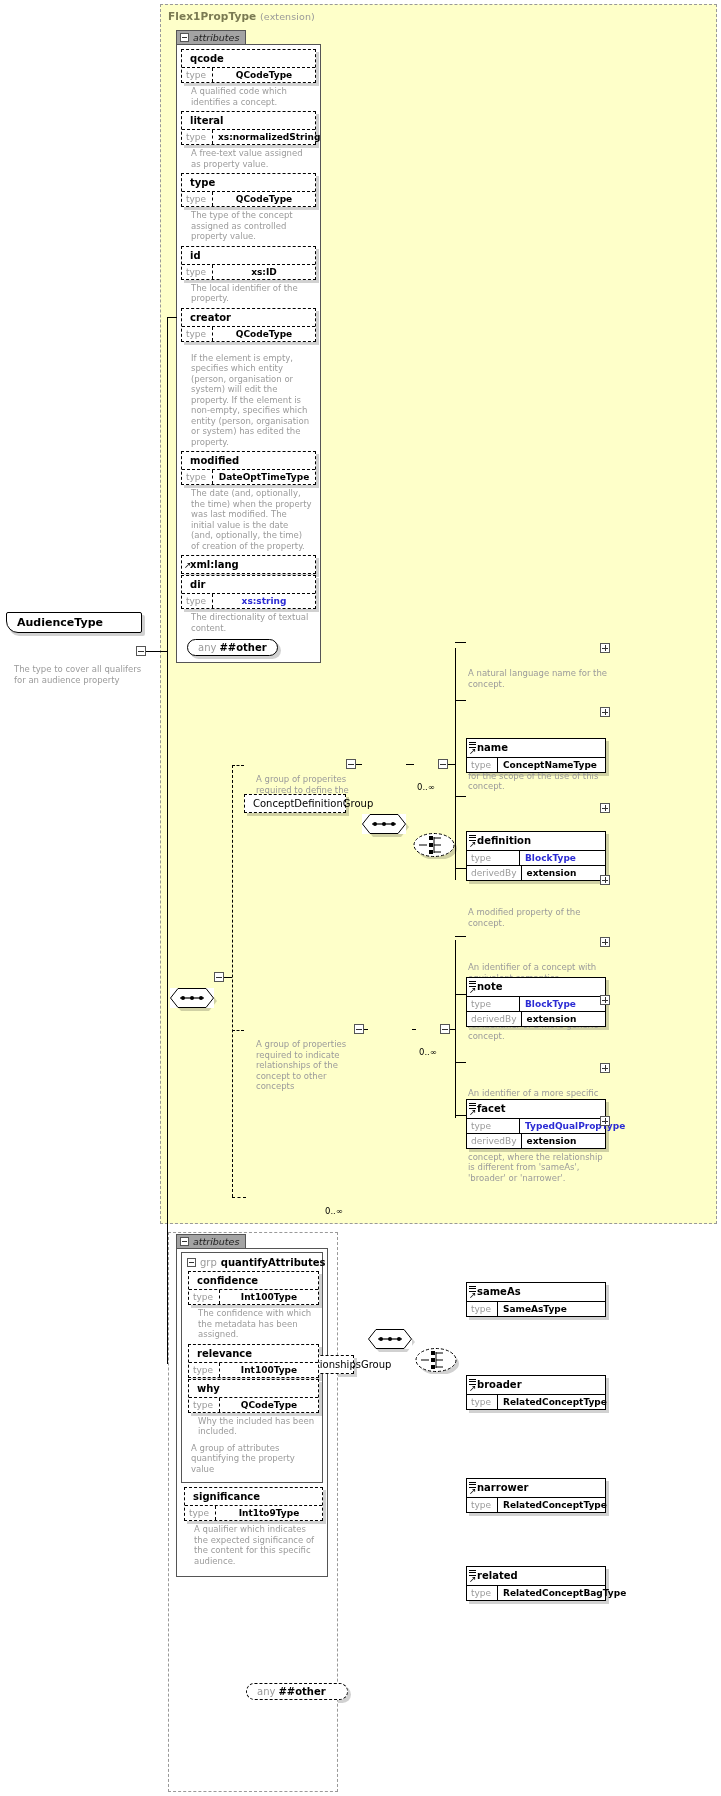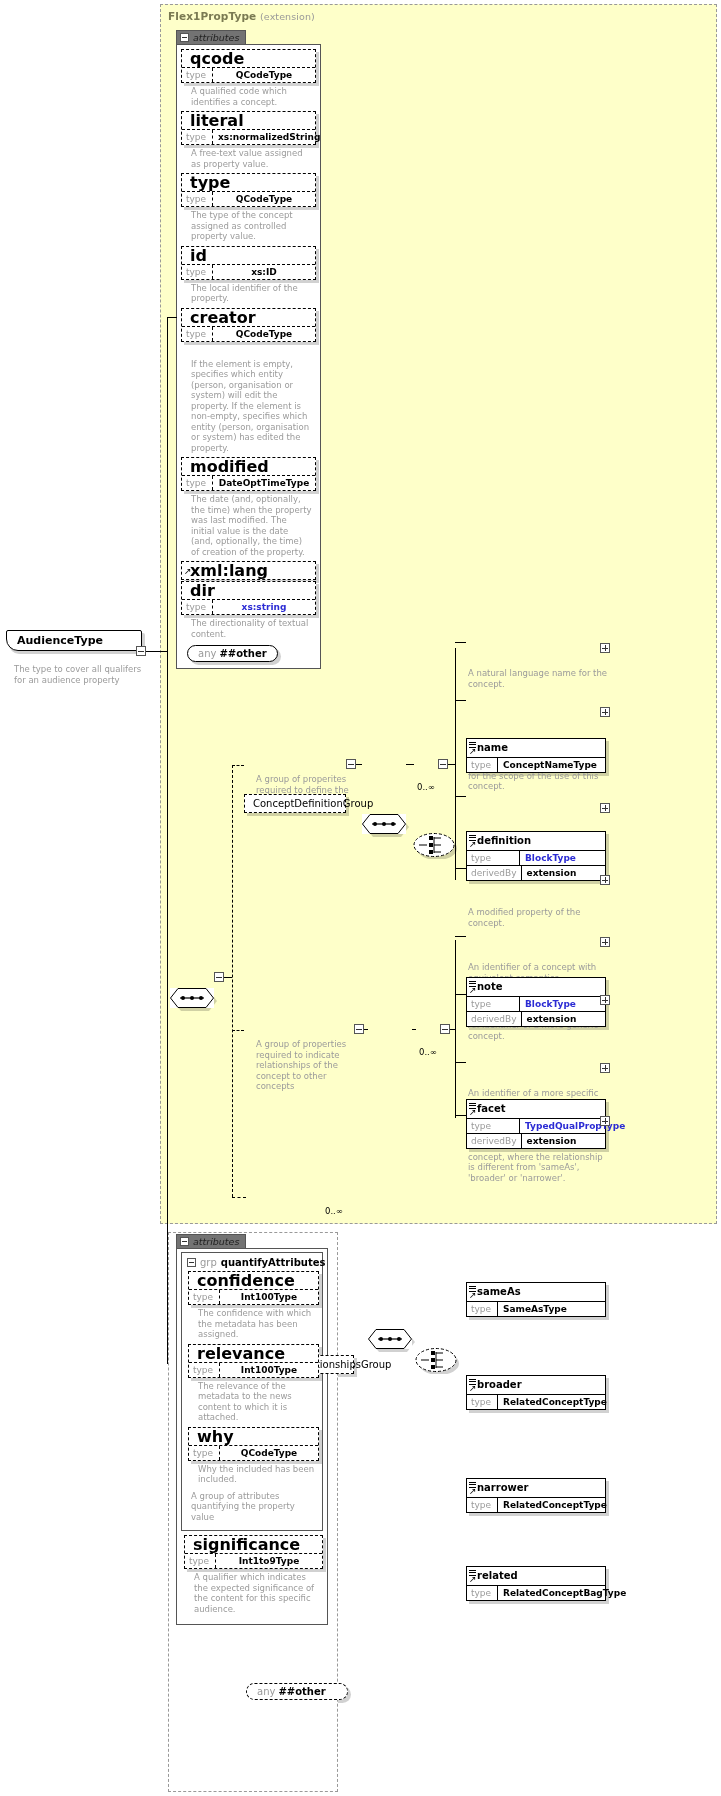--- a/index.html
+++ b/index.html
@@ -25,21 +25,21 @@
     background: #ffffff;
     border: 1px dashed #999;
   }
 
   
   .type-title { font-size: 10.5px; font-weight: bold; color: #7a7a52; letter-spacing: .1px;}
   .type-title .ext { font-weight: normal; color: #999; font-size: 9.5px; }
 
   
   .attr-tab {
-    background: #737373;
+    background: #a3a3a3;
     border: 1px solid #555;
     border-bottom: none;
     padding: 1px 6px 1px 3px;
     font-style: italic;
     font-size: 9.5px;
     display: inline-flex;
     align-items: center;
     gap: 4px;
     color:#222;
   }
@@ -71,21 +71,21 @@
   }
   .attrbox .inner {
     position: relative;
     z-index: 1;
     background: #fff;
     border: 1px dashed #000;
   }
   .attrbox .namerow {
     padding: 2px 4px 2px 8px;
     font-weight: bold;
-    font-size: 16px;
+    font-size: 10px;
     line-height: 13px;
   }
   .attrbox .typerow {
     display: flex;
     border-top: 1px dashed #000;
     font-size: 9px;
     line-height: 12px;
   }
   .attrbox .typerow .k {
     color: #9a9a9a;
@@ -303,21 +303,21 @@
               <div class="namerow">id</div>
               <div class="typerow">
                 <span class="k">type</span>
                 <span class="v">xs:ID</span>
               </div>
             </div>
           </div>
           <div class="desc">The local identifier of the property.</div>
         </div>
         <div>
-          <div class="attrbox" style="margin-bottom: 15px;">
+          <div class="attrbox" style="margin-bottom: 9px;">
             <div class="shadow"></div>
             <div class="inner">
               <div class="namerow">creator</div>
               <div class="typerow">
                 <span class="k">type</span>
                 <span class="v">QCodeType</span>
               </div>
             </div>
           </div>
           <div class="desc">If the element is empty, specifies which entity (person, organisation or system) will edit the property. If the element is non-empty, specifies which entity (person, organisation or system) has edited the property.</div>
@@ -363,21 +363,21 @@
         <div class="shadow"></div>
         <div class="inner">
           <span class="any">any</span><span>##other</span>
         </div>
       </div>
     </div>
   </div>
 </div>
 
 
-<div class="abs rootbox" style="left:6px; top:630px;">
+<div class="abs rootbox" style="left:6px; top:612px;">
   <div class="shadow"></div>
   <div class="inner" style="width:136px;">
     <span>AudienceType</span>
   </div>
 </div>
 <div class="abs edge-minus" style="left:136px; top:646px;"></div>
 <div class="abs desc" style="left:8px; top:662px; width:140px; padding-left:6px;">The type to cover all qualifers for an audience property</div>
 
 
 <div class="abs ln-h" style="left:146px; top:651px; width:22px;"></div>
@@ -707,21 +707,20 @@
             <div class="attrbox" style="margin-bottom: 1px;">
               <div class="shadow"></div>
               <div class="inner">
                 <div class="namerow">relevance</div>
                 <div class="typerow">
                   <span class="k">type</span>
                   <span class="v">Int100Type</span>
                 </div>
               </div>
             </div>
-            <div class="desc">The relevance of the metadata to the news content to which it is attached.</div>
           </div>
           <div>
             <div class="attrbox" style="margin-bottom: 1px;">
               <div class="shadow"></div>
               <div class="inner">
                 <div class="namerow">why</div>
                 <div class="typerow">
                   <span class="k">type</span>
                   <span class="v">QCodeType</span>
                 </div>

